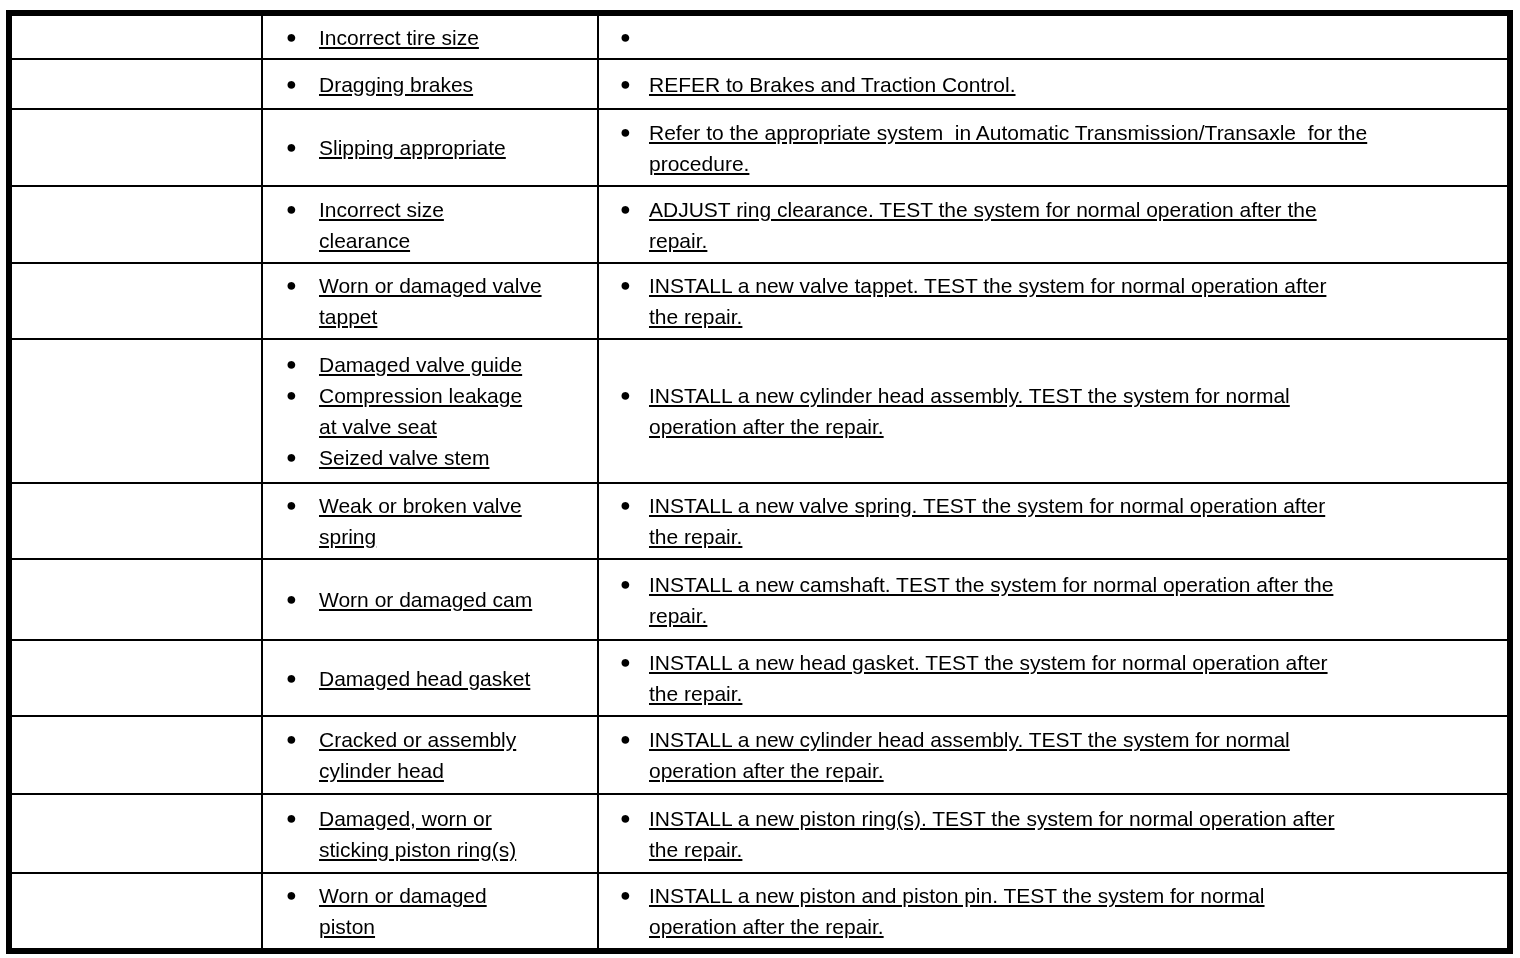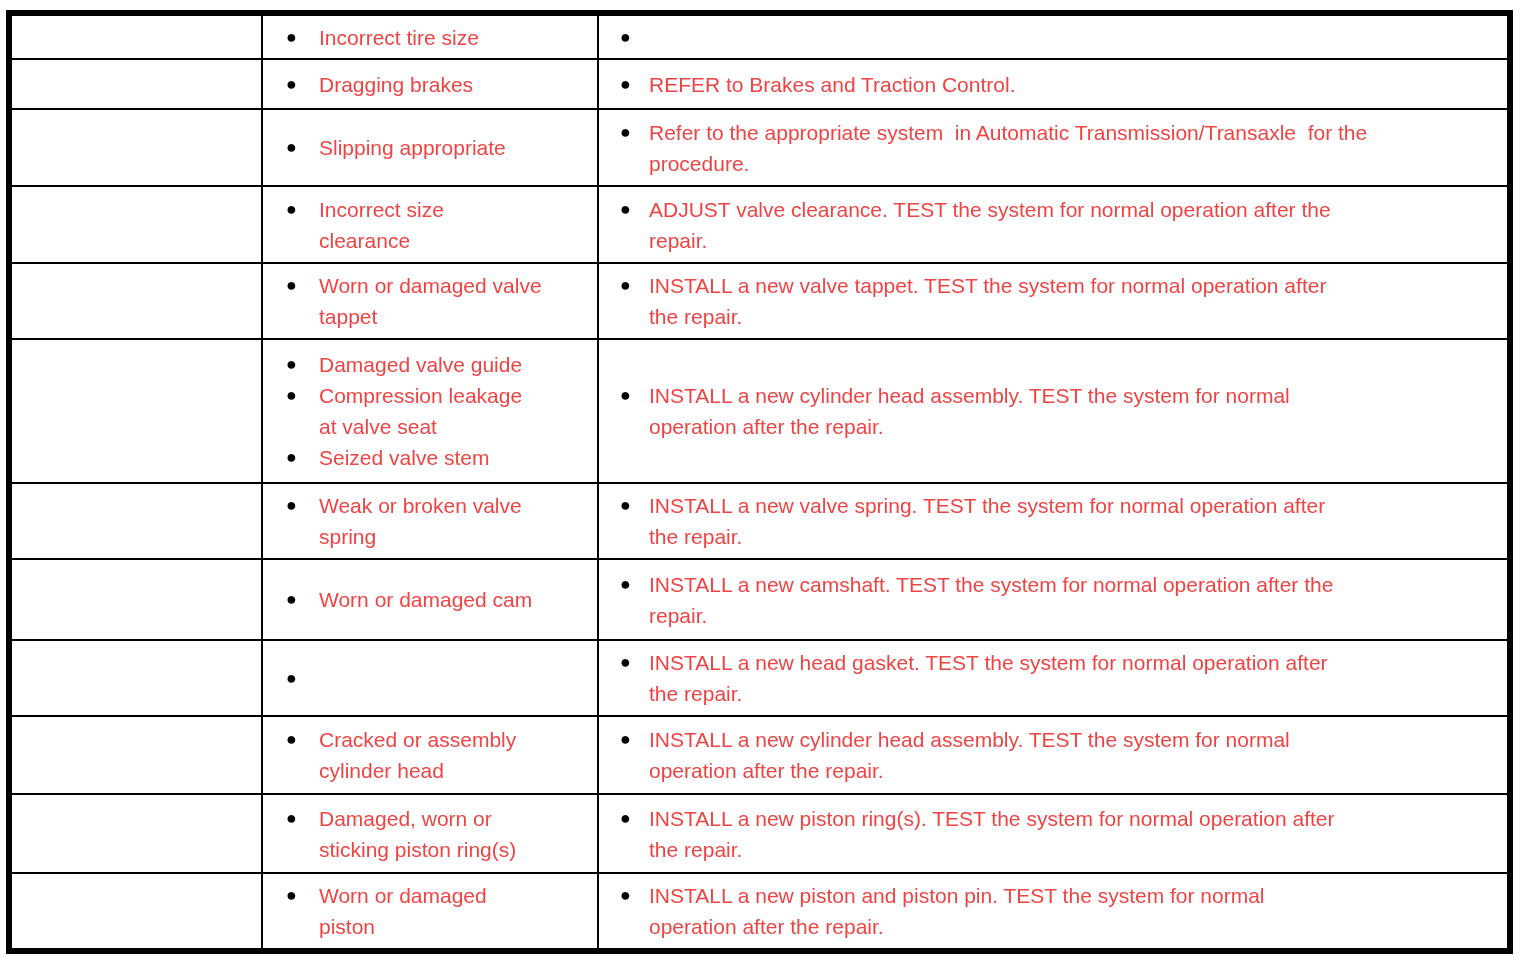--- a/index.html
+++ b/index.html
@@ -70,21 +70,22 @@
     line-height: 31px;
     color: #000000;
   }
   .cell-actions .bullet {
     flex: 0 0 29px;
   }
   .txt {
     font-size: 21px;
     line-height: 31px;
     white-space: pre-wrap;
-    color: #ef4444;
+    color: #000000;
+    text-decoration: underline;
   }
 </style>
 </head>
 <body>
 
 <div class="page">
   <div class="diagnosis-table" id="diagnosis-table">
       <div class="row">
         <div class="cell cell-left"></div>
         <div class="cell cell-causes">
@@ -135,21 +136,21 @@
         <div class="cell cell-causes">
           <div class="item">
             <span class="bullet">●</span>
             <span class="txt">Incorrect size
 clearance</span>
           </div>
         </div>
         <div class="cell cell-actions">
           <div class="item">
             <span class="bullet">●</span>
-            <span class="txt">ADJUST valve clearance. TEST the system for normal operation after the
+            <span class="txt">ADJUST ring clearance. TEST the system for normal operation after the
 repair.</span>
           </div>
         </div>
       </div>
       <div class="row">
         <div class="cell cell-left"></div>
         <div class="cell cell-causes">
           <div class="item">
             <span class="bullet">●</span>
             <span class="txt">Worn or damaged valve
@@ -220,20 +221,21 @@
             <span class="txt">INSTALL a new camshaft. TEST the system for normal operation after the
 repair.</span>
           </div>
         </div>
       </div>
       <div class="row">
         <div class="cell cell-left"></div>
         <div class="cell cell-causes">
           <div class="item">
             <span class="bullet">●</span>
+            <span class="txt">Damaged head gasket</span>
           </div>
         </div>
         <div class="cell cell-actions">
           <div class="item">
             <span class="bullet">●</span>
             <span class="txt">INSTALL a new head gasket. TEST the system for normal operation after
 the repair.</span>
           </div>
         </div>
       </div>

